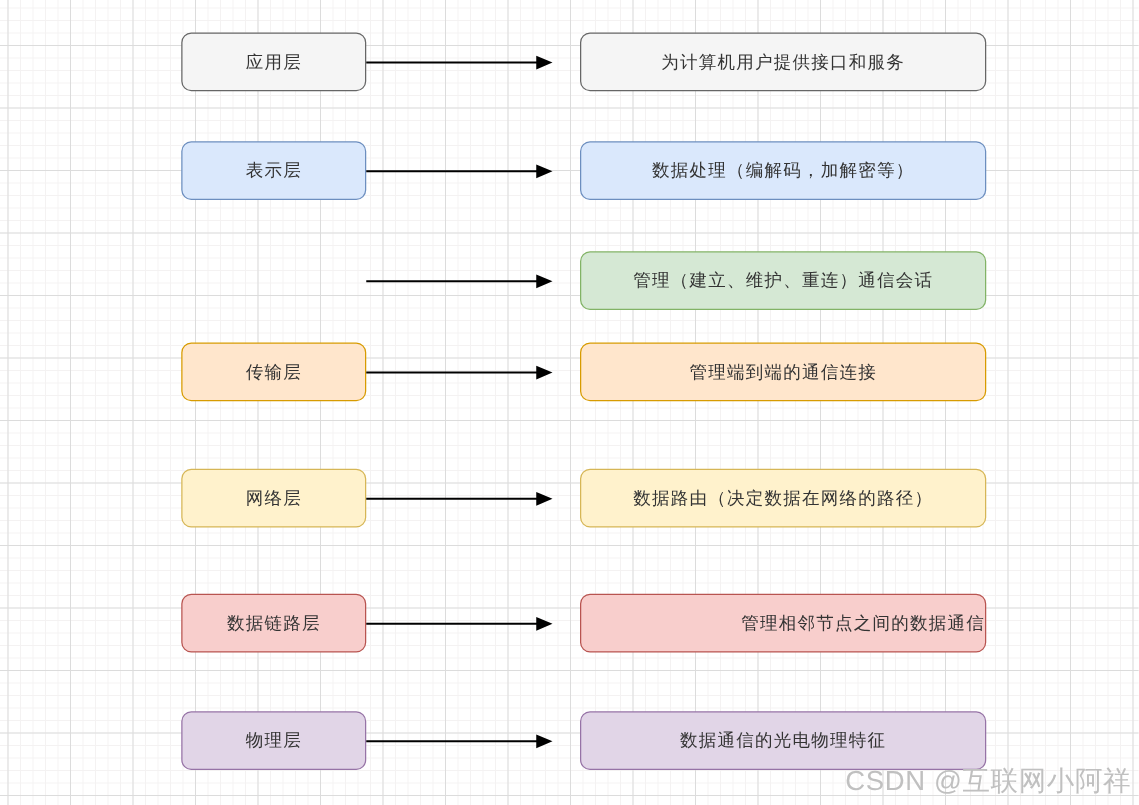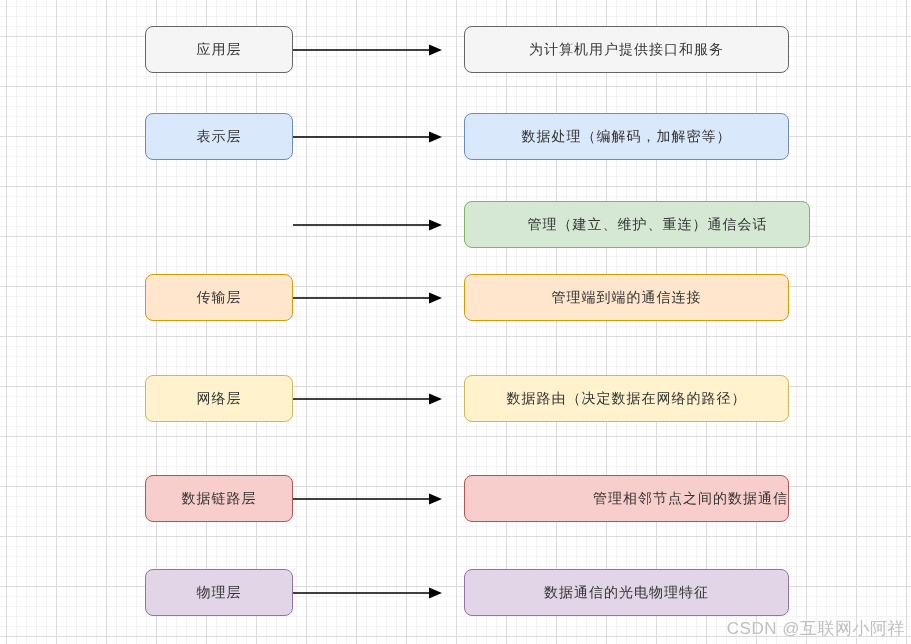--- a/index.html
+++ b/index.html
@@ -50,21 +50,21 @@
     position: absolute;
     left: 292px;
     top: 16.5px;
     width: 151px;
     height: 14px;
   }
   .watermark {
     position: absolute;
     right: 6px;
     bottom: 4px;
-    font-size: 17px;
+    font-size: 22px;
     color: #c0c0c0;
     letter-spacing: 0.5px;
     user-select: none;
     margin-left: 29px;
   }
 </style>
 </head>
 <body>
 
 <div class="canvas">
@@ -93,21 +93,21 @@
     <div class="node node-right" style="background: rgb(218, 232, 252); border-color: rgb(108, 142, 191);">
       <span>数据处理（编解码，加解密等）</span>
     </div>
   </div>
 
   <div class="row" style="top: 201px;">
     <svg class="arrow" viewBox="0 0 151 14">
       <line x1="1" y1="7" x2="138" y2="7" stroke="#000" stroke-width="1.6"></line>
       <polygon points="137,1.5 150,7 137,12.5" fill="#000"></polygon>
     </svg>
-    <div class="node node-right" style="background: rgb(213, 232, 212); border-color: rgb(130, 179, 102); padding-left: 21px;">
+    <div class="node node-right" style="background: rgb(213, 232, 212); border-color: rgb(130, 179, 102);">
       <span>管理（建立、维护、重连）通信会话</span>
     </div>
   </div>
 
   <div class="row" style="top: 274px;">
     <div class="node node-left" style="background: rgb(255, 230, 204); border-color: rgb(215, 155, 0);">
       <span>传输层</span>
     </div>
     <svg class="arrow" viewBox="0 0 151 14">
       <line x1="1" y1="7" x2="138" y2="7" stroke="#000" stroke-width="1.6"></line>

